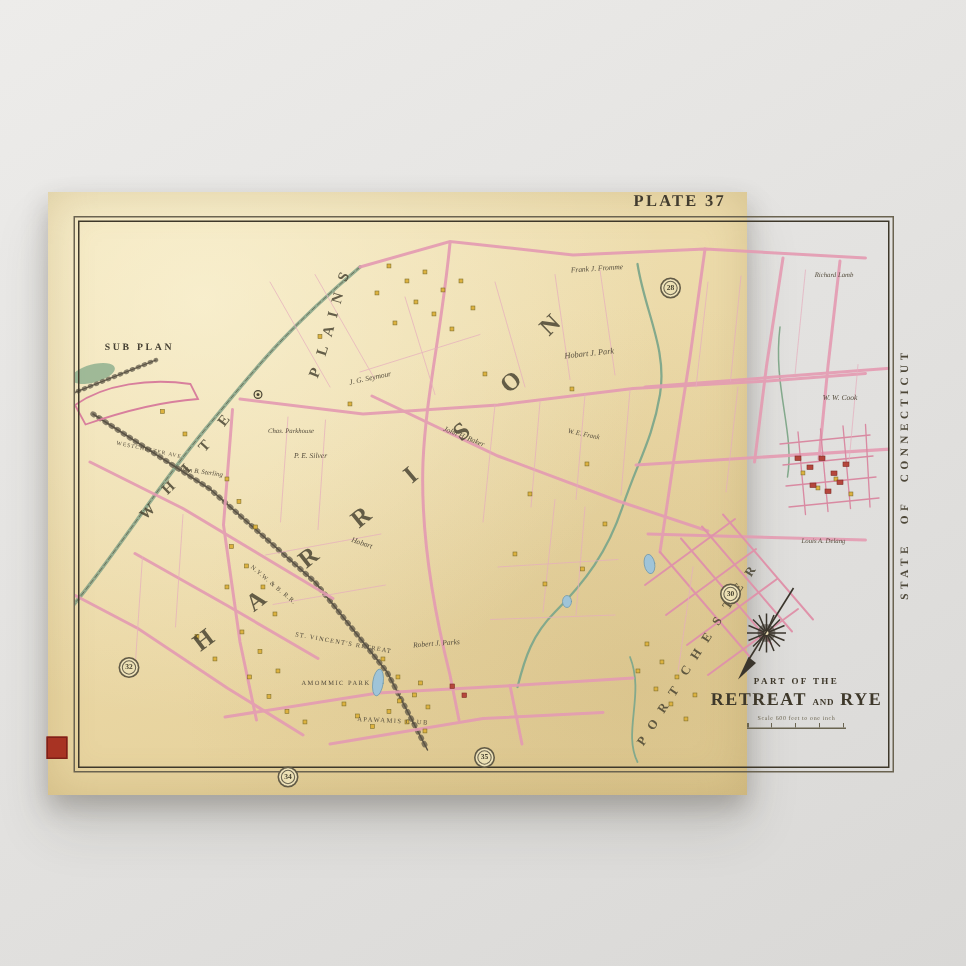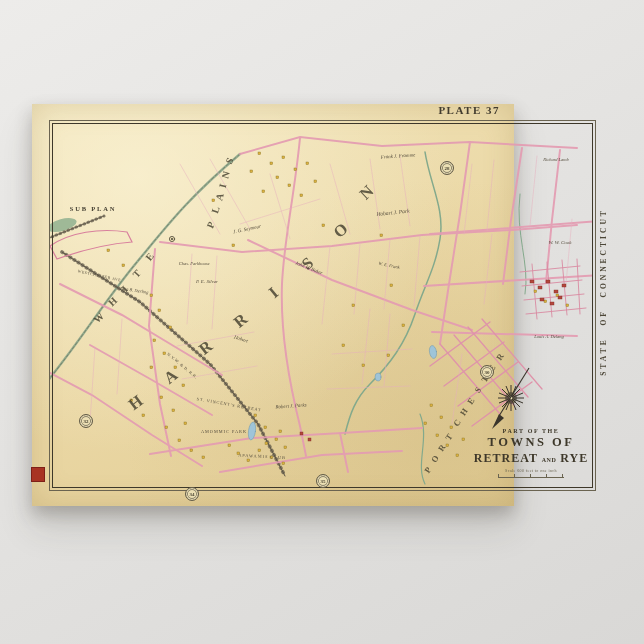--- a/index.html
+++ b/index.html
@@ -1,25 +1,25 @@
 <!DOCTYPE html>
 <html><head>
 <meta charset="utf-8">
 <style>
   html,body{margin:0;padding:0;}
   body{width:644px;height:644px;overflow:hidden;font-family:"Liberation Serif","DejaVu Serif",serif;}
   .stage{position:relative;width:644px;height:644px;
     background:linear-gradient(150deg,#edecea 0%,#e4e3e1 45%,#d9d8d6 100%);}
-  .poster{position:absolute;left:32px;top:104px;width:466px;height:402px;
+  .poster{position:absolute;left:32px;top:128px;width:466px;height:402px;
     background:
       radial-gradient(ellipse at 22% 18%, rgba(255,250,226,.55), transparent 60%),
       radial-gradient(ellipse at 85% 82%, rgba(164,134,74,.16), transparent 55%),
       linear-gradient(160deg,#f1e3b8 0%,#ead7a4 55%,#e2cd95 100%);
     box-shadow: inset 0 0 30px rgba(148,118,58,.25),
-                0 8px 16px rgba(60,55,45,.28), 0 22px 34px rgba(60,55,45,.14); padding-left: 16px;}
+                0 8px 16px rgba(60,55,45,.28), 0 22px 34px rgba(60,55,45,.14);}
   .red-mark{position:absolute;left:-1px;top:363px;width:12px;height:13px;}
   .frame-outer{position:absolute;left:17px;top:16px;width:545px;height:369px;border:1px solid #6a6350;pointer-events:none;}
   .frame-inner{position:absolute;left:20px;top:19px;width:539px;height:363px;border:1.8px solid #3e382a;pointer-events:none;}
   .map-art{position:absolute;left:0;top:0;width:578px;height:402px;}
   .plate-label{position:absolute;top:0px;right:14px;font-size:11px;font-weight:bold;
     letter-spacing:1.5px;color:#423c2f;}
   .state-label{position:absolute;left:571px;top:188px;width:232px;text-align:center;
     transform:translate(-50%,-50%) rotate(-90deg);font-size:7.5px;font-weight:bold;
     letter-spacing:3px;word-spacing:7px;color:#4d4738;white-space:nowrap;}
   .subplan-label{position:absolute;left:61px;top:104px;transform:translate(-50%,-50%);
@@ -316,21 +316,20 @@
           <line x1="36" y1="37" x2="12" y2="47"></line>
       </g>
       <circle cx="24" cy="42" r="6" fill="#3a352c" opacity=".55"></circle>
       <circle cx="24" cy="42" r="1.4" fill="#efe2b8"></circle>
       <line x1="42" y1="12" x2="12" y2="60" stroke="#3a352c" stroke-width="1.1"></line>
       <polygon points="5,73 12,58 17,62" fill="#3a352c"></polygon>
     </svg>
 
     <div class="title-block">
       <div class="t-kicker">PART OF THE</div>
-      <div class="t-line1">TOWNS OF</div>
       <div class="t-line2">
         <span>RETREAT</span>
         <span class="t-and">AND</span>
         <span>RYE</span>
       </div>
       <div class="t-scale">Scale 600 feet to one inch</div>
       <div class="t-rule"></div>
     </div>
 
   </div>

